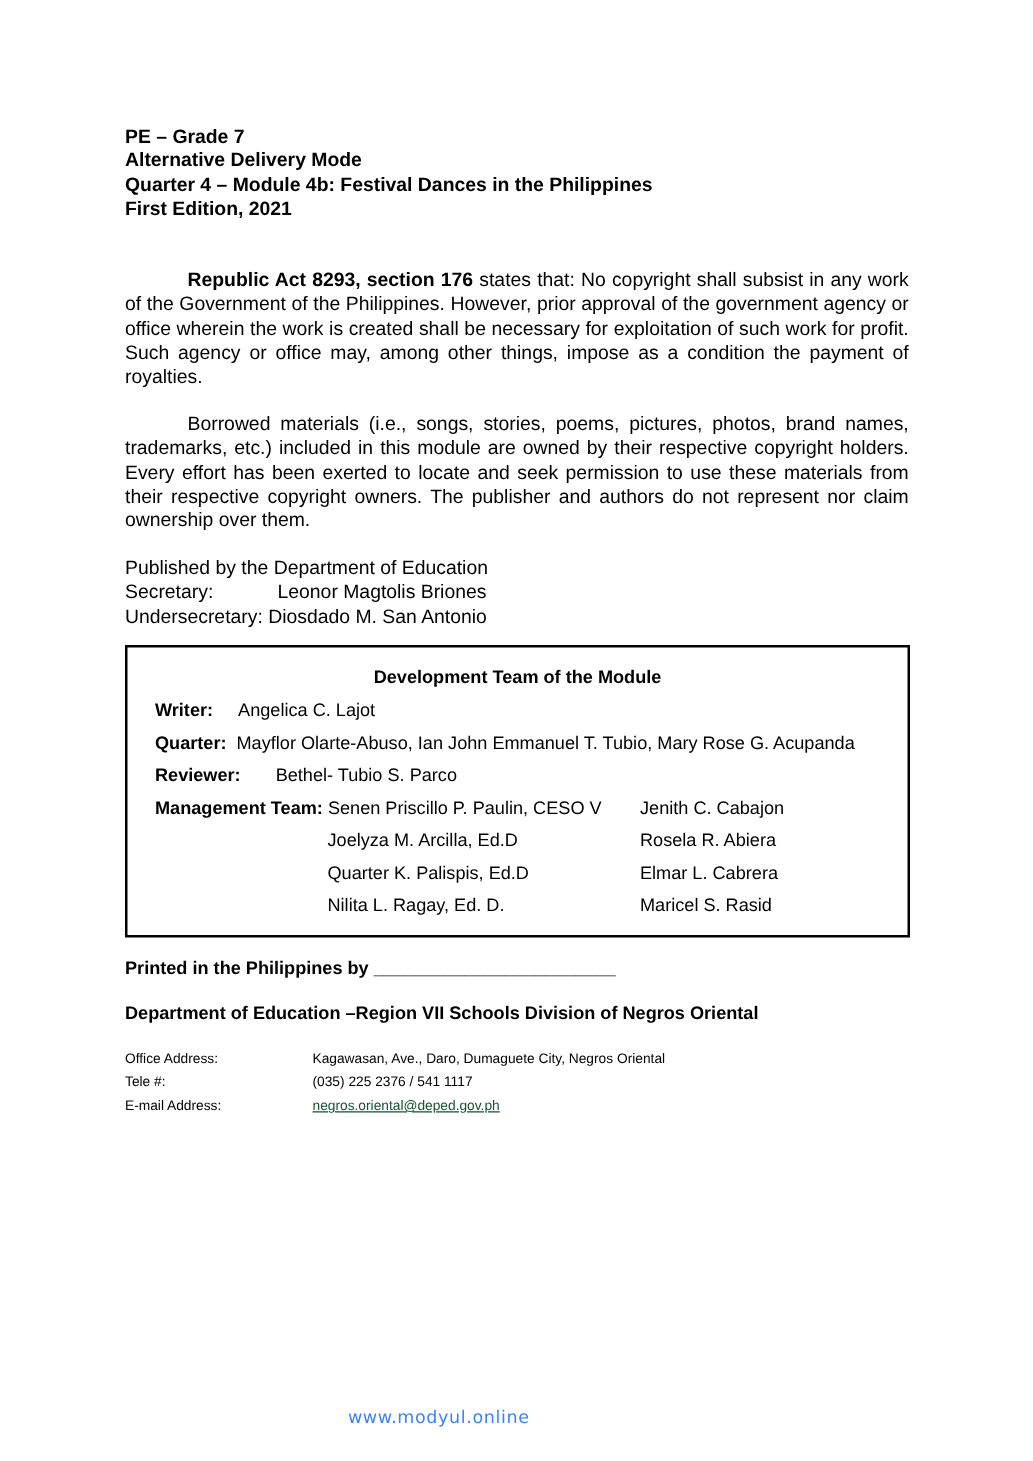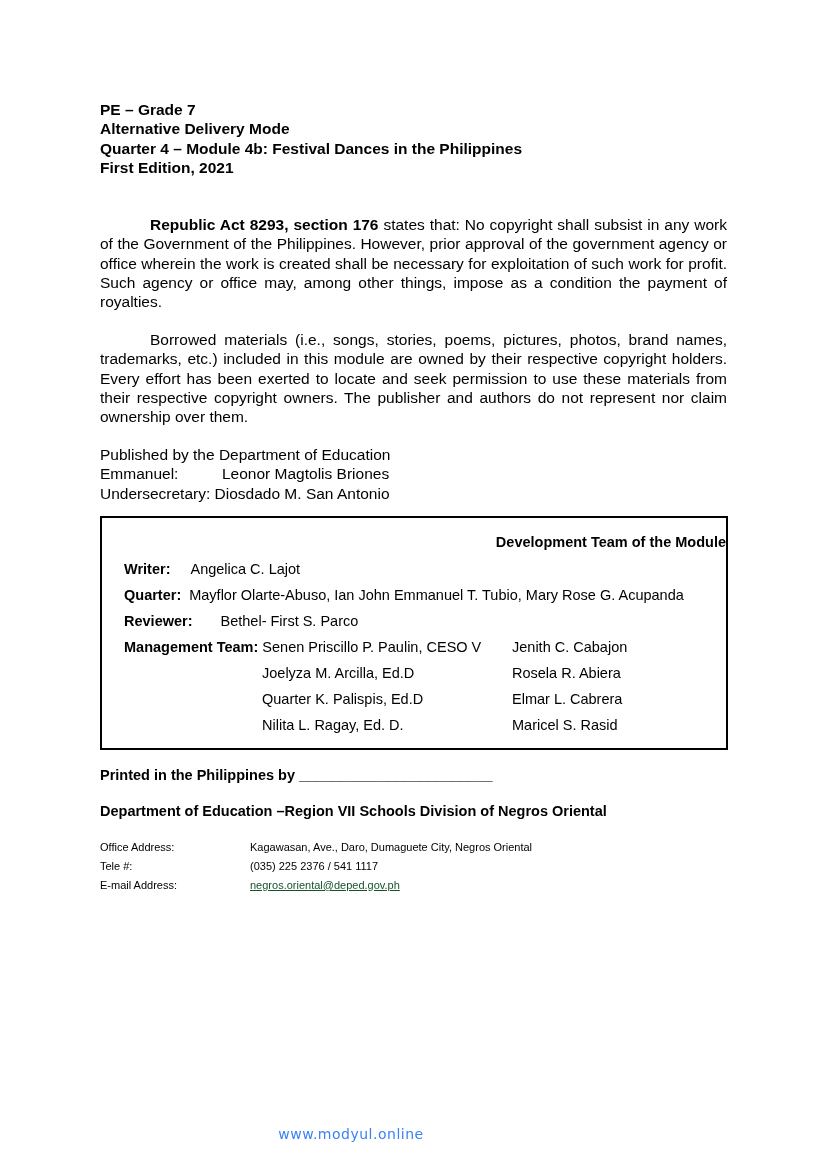--- a/index.html
+++ b/index.html
@@ -10,21 +10,21 @@
   .para { position: absolute; left: 100px; width: 627px; font-size: 15.5px; line-height: 19.3px; text-align: justify; }
   .para .indent { display: inline-block; width: 50px; }
   .para b { font-weight: bold; }
   #p1 { top: 215px; }
   #p2 { top: 330px; }
   .pub { position: absolute; left: 100px; top: 445px; font-size: 15.5px; line-height: 19.3px; }
   .pub .row { white-space: nowrap; }
   .pub .lbl { display: inline-block; width: 122px; }
   .pub .lbl2 { display: inline-block; }
   .box { position: absolute; left: 100px; top: 516px; width: 624px; height: 230px; border: 2px solid #000; }
-  .box .title { position: absolute; left: 0; width: 100%; top: 16px; text-align: right; font-weight: bold; font-size: 14.5px; }
+  .box .title { position: absolute; left: 0; width: 100%; top: 16px; text-align: center; font-weight: bold; font-size: 14.5px; }
   .box .line { position: absolute; left: 22px; font-size: 14.5px; white-space: nowrap; }
   .box .line b { font-weight: bold; }
   .mgmt-col1 { position: absolute; left: 160px; font-size: 14.5px; white-space: nowrap; }
   .mgmt-col2 { position: absolute; left: 410px; font-size: 14.5px; white-space: nowrap; }
   .printed { position: absolute; left: 100px; top: 767px; font-weight: bold; font-size: 14.5px; white-space: nowrap; }
   .deped { position: absolute; left: 100px; top: 803px; font-weight: bold; font-size: 14.5px; white-space: nowrap; }
   .contact { position: absolute; left: 100px; top: 838px; font-size: 11px; line-height: 19px; }
   .contact .row { white-space: nowrap; height: 19px; }
   .contact .lbl { display: inline-block; width: 150px; }
   .contact a { color: #14532d; text-decoration: underline; }
@@ -41,32 +41,32 @@
     <div>Quarter 4 – Module 4b: Festival Dances in the Philippines</div>
     <div>First Edition, 2021</div>
   </div>
 
   <div class="para" id="p1"><span class="indent"></span><b>Republic Act 8293, section 176</b><span> states that: No copyright shall subsist in any work of the Government of the Philippines. However, prior approval of the government agency or office wherein the work is created shall be necessary for exploitation of such work for profit. Such agency or office may, among other things, impose as a condition the payment of royalties.</span></div>
 
   <div class="para" id="p2"><span class="indent"></span><span>Borrowed materials (i.e., songs, stories, poems, pictures, photos, brand names, trademarks, etc.) included in this module are owned by their respective copyright holders. Every effort has been exerted to locate and seek permission to use these materials from their respective copyright owners. The publisher and authors do not represent nor claim ownership over them.</span></div>
 
   <div class="pub">
     <div class="row">Published by the Department of Education</div>
-    <div class="row"><span class="lbl">Emmanuel:</span><span>Leonor Magtolis Briones</span></div>
+    <div class="row"><span class="lbl">Secretary:</span><span>Leonor Magtolis Briones</span></div>
     <div class="row"><span class="lbl2">Undersecretary:</span> <span>Diosdado M. San Antonio</span></div>
   </div>
 
   <div class="box">
     <div class="title">Development Team of the Module</div>
 
     <div class="line" style="top:43px;"><b>Writer:</b><span style="display:inline-block;width:20px;"></span><span>Angelica C. Lajot</span></div>
 
     <div class="line" style="top:69px;"><b>Quarter:</b><span style="display:inline-block;width:8px;"></span><span>Mayflor Olarte-Abuso, Ian John Emmanuel T. Tubio, Mary Rose G. Acupanda</span></div>
 
-    <div class="line" style="top:95px;"><b>Reviewer:</b><span style="display:inline-block;width:28px;"></span><span>Bethel- First S. Parco</span></div>
+    <div class="line" style="top:95px;"><b>Reviewer:</b><span style="display:inline-block;width:28px;"></span><span>Bethel- Tubio S. Parco</span></div>
 
     <div class="line" style="top:121px;"><b>Management Team:</b> <span>Senen Priscillo P. Paulin, CESO V</span></div>
     <div class="mgmt-col1" style="top:147px;">Joelyza M. Arcilla, Ed.D</div>
     <div class="mgmt-col1" style="top:173px;">Quarter K. Palispis, Ed.D</div>
     <div class="mgmt-col1" style="top:199px;">Nilita L. Ragay, Ed. D.</div>
 
     <div class="mgmt-col2" style="top:121px;">Jenith C. Cabajon</div>
     <div class="mgmt-col2" style="top:147px;">Rosela R. Abiera</div>
     <div class="mgmt-col2" style="top:173px;">Elmar L. Cabrera</div>
     <div class="mgmt-col2" style="top:199px;">Maricel S. Rasid</div>

